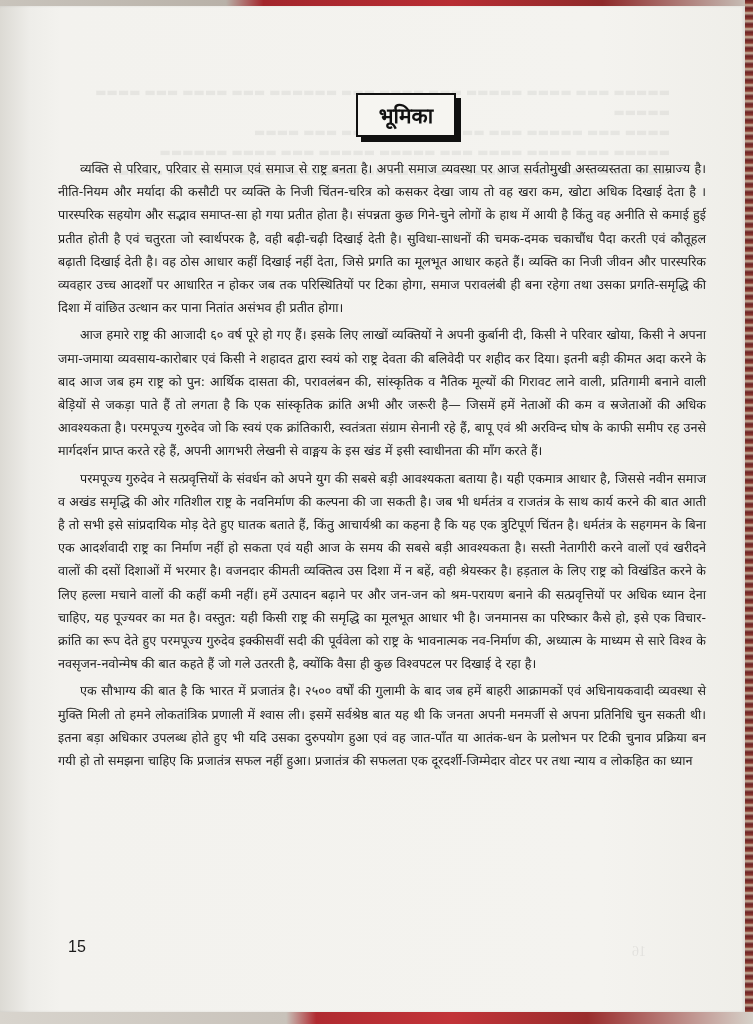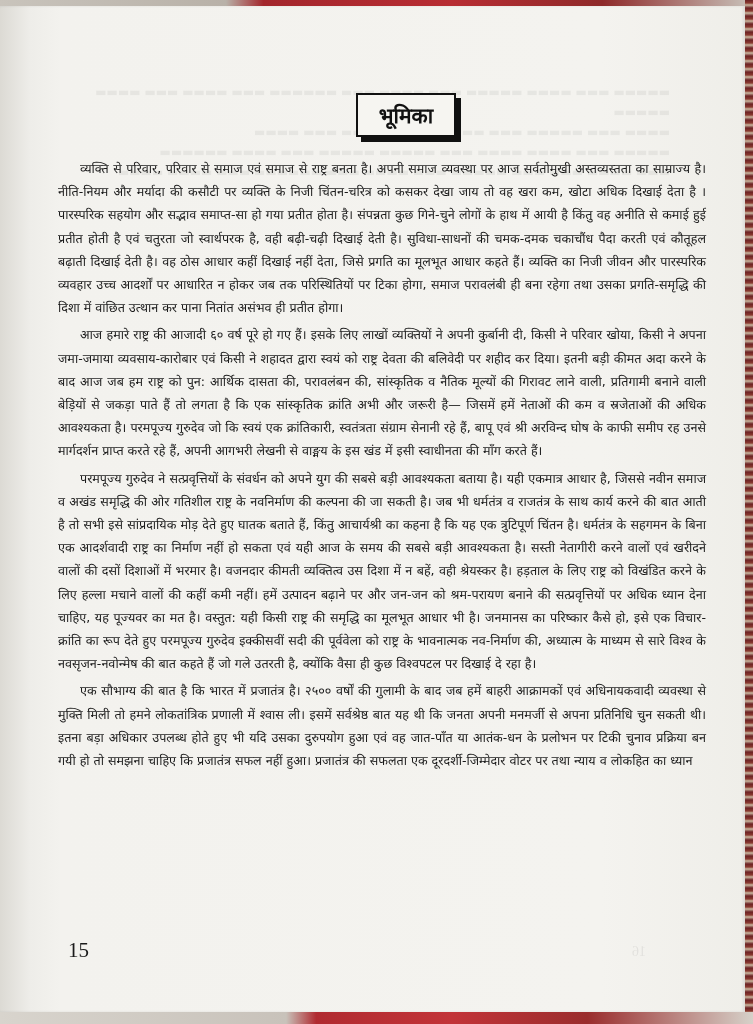--- a/index.html
+++ b/index.html
@@ -85,22 +85,22 @@
       line-height: 23.2px;
       text-align: justify;
     }
     .body-text p {
       margin: 0 0 4px 0;
       text-indent: 22px;
     }
     .page-number {
       position: absolute;
       left: 68px; top: 938px;
-      font-family: Liberation Serif, serif;
-      font-size: 21px;
+      font-family: Liberation Sans, sans-serif;
+      font-size: 16px;
       color: #1a1a1a;
     }
     .ghost-number {
       position: absolute;
       left: 632px; top: 944px;
       font-family: "Liberation Serif", serif;
       font-size: 14px;
       color: rgba(0,0,0,0.07);
       transform: scaleX(-1);
     }

